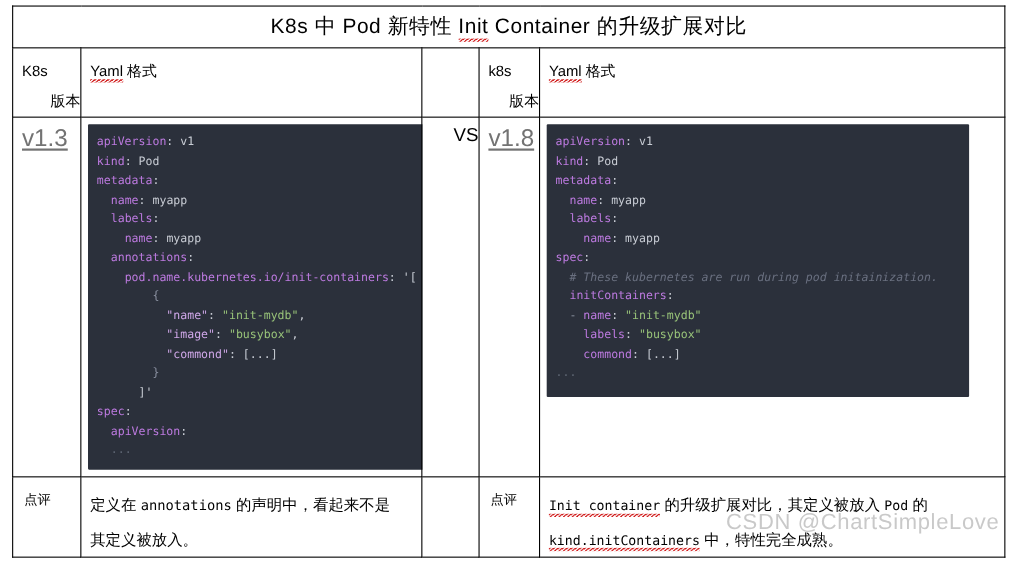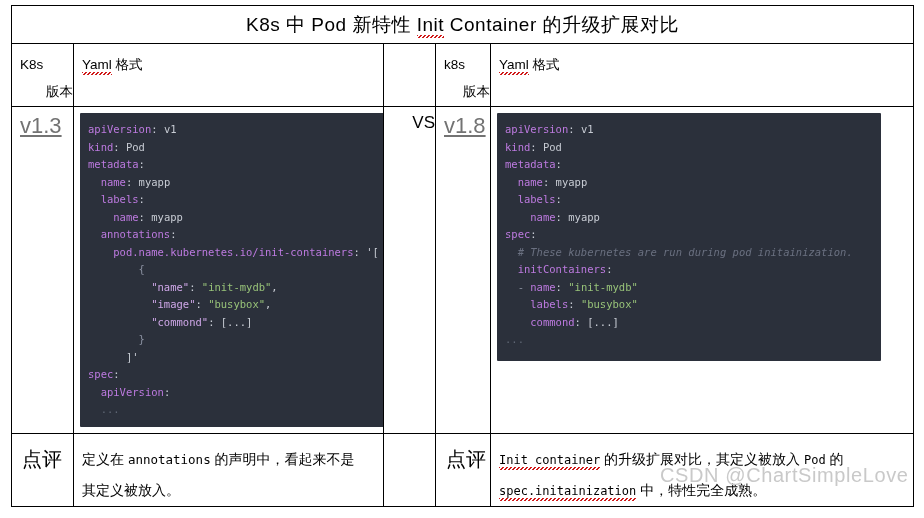--- a/index.html
+++ b/index.html
@@ -116,21 +116,21 @@
   .s   { color: #98c379; }   
   .p   { color: #cfa7e8; }   
   .c   { color: #6a7080; font-style: italic; } 
   .d   { color: #5f6674; }   
   .b   { color: #8a90a0; }   
 
   
   .cmt-row td { height: 66px; }
   .cmt-label {
     padding: 12px 0 0 10px;
-    font-size: 20px;
+    font-size: 12px;
     color: #000;
   }
   .cmt-body {
     padding: 10px 6px 0 8px;
     font-size: 14px;
     color: #000;
     line-height: 30px;
   }
   .cmt-body .mono {
     font-family: "DejaVu Sans Mono", "Liberation Mono", monospace;
@@ -265,21 +265,21 @@
           <span>其定义被放入。</span>
         </div>
       </td>
       <td></td>
       <td>
         <div class="cmt-label">点评</div>
       </td>
       <td>
         <div class="cmt-body right">
           <span class="mono sq-red">Init container</span><span> 的升级扩展对比，其定义被放入 </span><span class="mono">Pod</span><span> 的</span><br>
-          <span class="mono sq-red">spec.initainization</span><span> 中，特性完全成熟。</span>
+          <span class="mono sq-red">kind.initContainers</span><span> 中，特性完全成熟。</span>
         </div>
       </td>
     </tr>
   </tbody>
     </table>
 
   <div class="watermark">CSDN @ChartSimpleLove</div>
 
 </div>
 

